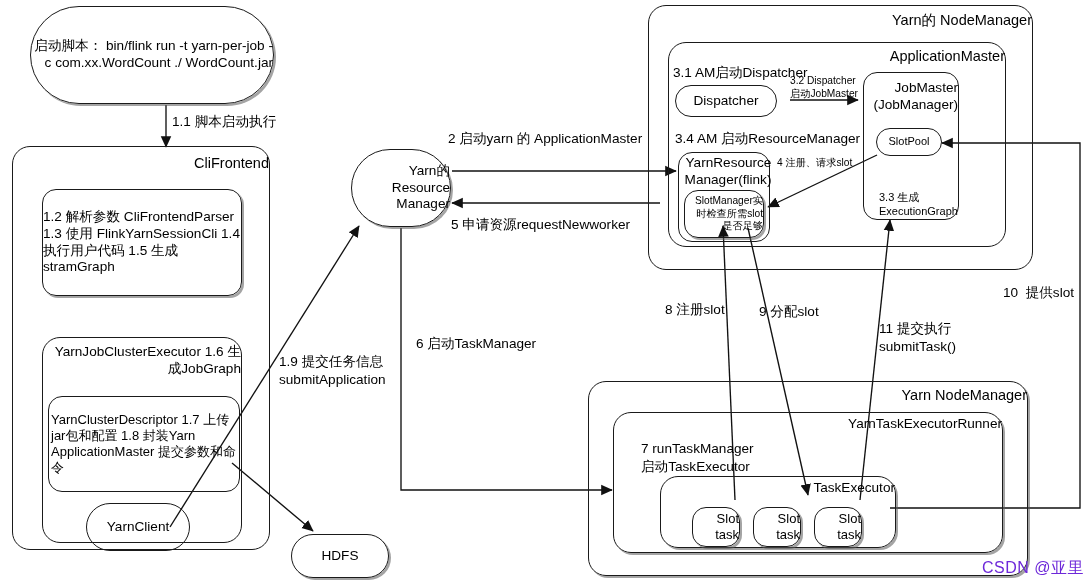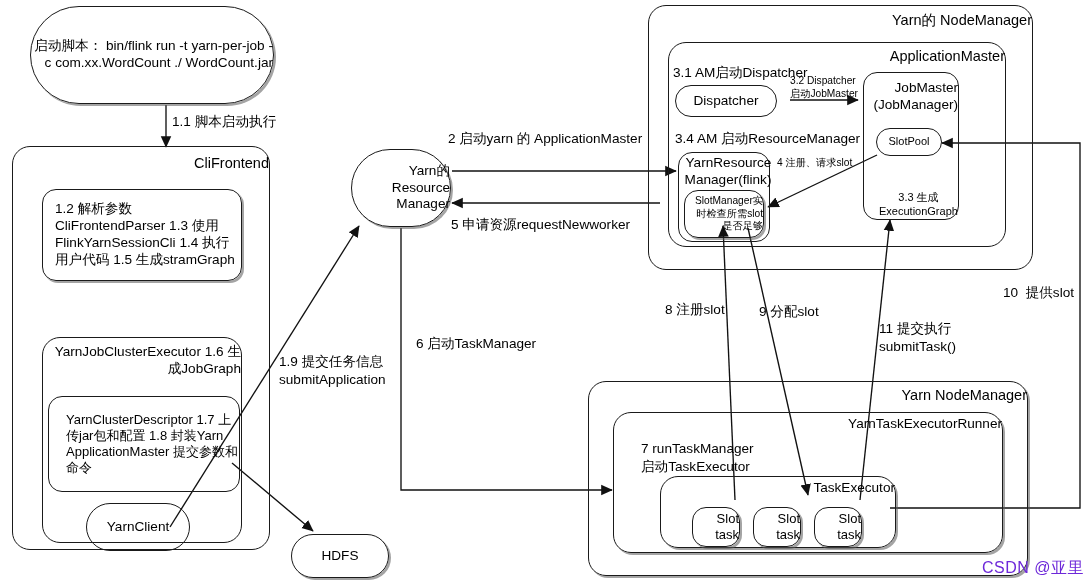--- a/index.html
+++ b/index.html
@@ -68,35 +68,35 @@
 com.xx.WordCount ./
 WordCount.jar</div>
   </div>
 
   <div class="lbl f14" style="left:172px;top:113px;">1.1 脚本启动执行</div>
 
   <div class="node soft" style="left:12px;top:146px;width:258px;height:404px;">
     <div class="ttl f15" style="margin-top:7px;">CliFrontend</div>
   </div>
 
-  <div class="node soft2 txt-l shadowy" style="left:42px;top:189px;width:200px;height:92px;justify-content:center;padding-left:12px;">
+  <div class="node soft2 txt-l shadowy" style="left:42px;top:189px;width:200px;height:107px;justify-content:center;">
     <div class="f14">1.2 解析参数
 CliFrontendParser
 1.3 使用
 FlinkYarnSessionCli
 1.4 执行用户代码
 1.5 生成stramGraph</div>
   </div>
 
   <div class="node soft" style="left:42px;top:337px;width:200px;height:206px;">
     <div class="ttl f14" style="margin-top:6px;">YarnJobClusterExecutor
 1.6 生成JobGraph</div>
   </div>
 
-  <div class="node soft2 txt-l" style="left:48px;top:396px;width:192px;height:96px;justify-content:center;padding-left:17px;">
+  <div class="node soft2 txt-l" style="left:48px;top:396px;width:192px;height:96px;justify-content:center;padding-left:2px;">
     <div class="f13">YarnClusterDescriptor
 1.7 上传jar包和配置
 1.8 封装Yarn ApplicationMaster
 提交参数和命令</div>
   </div>
 
   <div class="node cap shadowy" style="left:291px;top:534px;width:98px;height:44px;justify-content:center;">
     <div class="f14">HDFS</div>
   </div>
 
@@ -138,21 +138,21 @@
 
   <div class="node soft2" style="left:863px;top:72px;width:96px;height:148px;">
     <div class="f14" style="margin-top:7px;">JobMaster
 (JobManager)</div>
   </div>
 
   <div class="node cap" style="left:876px;top:128px;width:66px;height:28px;justify-content:center;">
     <div class="f11">SlotPool</div>
   </div>
 
-  <div class="lbl f11" style="left:879px;top:190px;text-align:center;">3.3 生成
+  <div class="lbl f11" style="left:879px;top:190px;text-align:left;">3.3 生成
 ExecutionGraph</div>
 
   <div class="lbl f14" style="left:675px;top:130px;">3.4 AM 启动ResourceManager</div>
 
   <div class="node soft2" style="left:678px;top:152px;width:92px;height:90px;">
     <div class="f14" style="margin-top:2px;margin-left:8px;">YarnResource
 Manager(flink)</div>
   </div>
 
   <div class="node soft2 shadowy" style="left:684px;top:190px;width:80px;height:48px;justify-content:center;">

